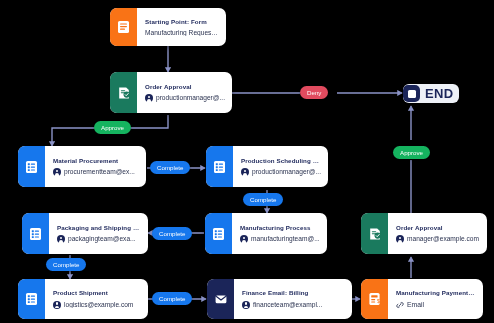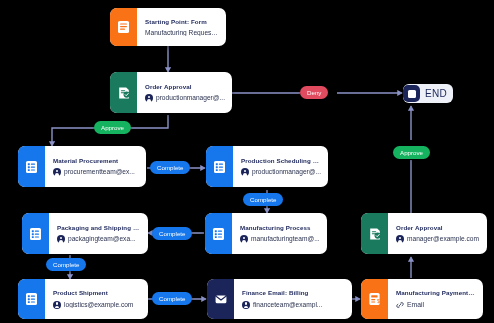--- a/index.html
+++ b/index.html
@@ -36,21 +36,21 @@
   .ic.teal{background:#1a7a5e;}
   .ic.navy{background:#1b2559;}
 
   
   .endnode{position:absolute;display:flex;align-items:center;
            background:#eef1f7;border-radius:6px;overflow:hidden;
            box-shadow:0 2px 4px rgba(0,0,0,.45);}
   .endnode .sq{width:17px;height:17px;background:#1b2559;display:flex;
                align-items:center;justify-content:center;border-radius:5px;}
   .endnode .sq i{display:block;width:8px;height:8px;background:#fff;border-radius:1.5px;}
-  .endnode .lbl{font-size:10px;font-weight:normal;color:#1b2559;padding:0 6px 0 5px;
+  .endnode .lbl{font-size:13px;font-weight:bold;color:#1b2559;padding:0 6px 0 5px;
                 letter-spacing:.3px;}
 
   
   .badge{position:absolute;display:flex;align-items:center;justify-content:center;
          height:13px;border-radius:7px;color:#fff;font-size:6.2px;
          padding:0 7px;white-space:nowrap;box-shadow:0 1px 2px rgba(0,0,0,.4);}
   .badge.blue{background:#1677ed;}
   .badge.green{background:#15b35f;}
   .badge.red{background:#e14b5f;}
 

